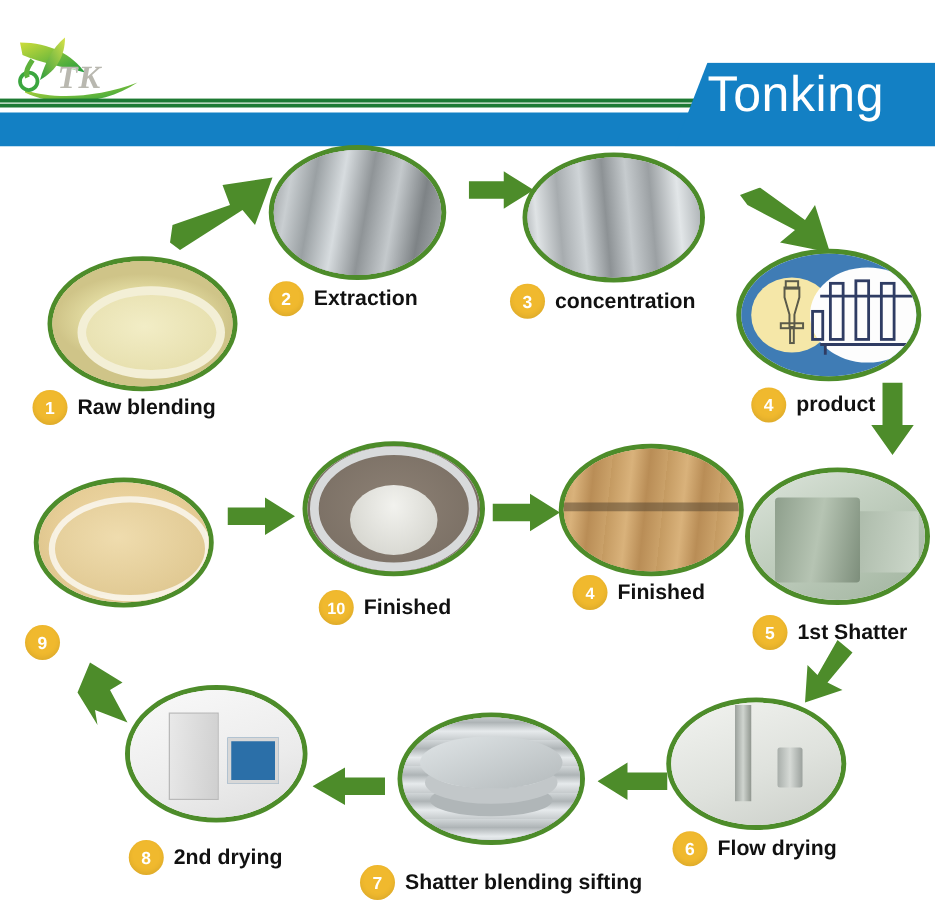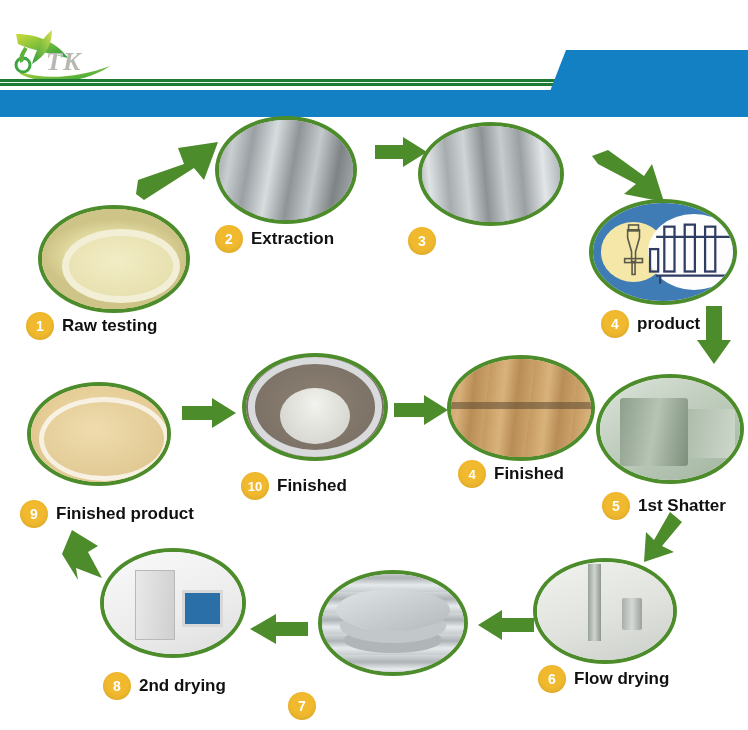--- a/index.html
+++ b/index.html
@@ -131,49 +131,51 @@
       <path d="M20 20 C16 26 14 30 16 34" fill="none" stroke="#5eb23c" stroke-width="4"></path>
     </svg>
   </div>
 
   <div id="logo-tk">TK</div>
 
   <div id="rule-green-right"></div>
   <div id="rule-green"></div>
   <div id="band-blue"></div>
   <div id="tonking-tab"></div>
+  <div id="tonking-text">Tonking</div>
 </div>
 
 <div class="node" style="left:38px;top:205px;width:152px;height:108px;">
   <div class="oval">
     <div class="ph ph-raw"></div>
   </div>
 </div>
 <div class="caption" style="left:26px;top:312px;">
   <div class="badge">1</div>
-  <div class="cap-text">Raw testing</div>
+  <div class="cap-text">Raw blending</div>
 </div>
 
 <div class="node" style="left:215px;top:116px;width:142px;height:108px;">
   <div class="oval">
     <div class="ph ph-steel"></div>
   </div>
 </div>
 <div class="caption" style="left:215px;top:225px;">
   <div class="badge">2</div>
   <div class="cap-text">Extraction</div>
 </div>
 
 <div class="node" style="left:418px;top:122px;width:146px;height:104px;">
   <div class="oval">
     <div class="ph ph-steel2"></div>
   </div>
 </div>
 <div class="caption" style="left:408px;top:227px;">
   <div class="badge">3</div>
+  <div class="cap-text">concentration</div>
 </div>
 
 <div class="node" style="left:589px;top:199px;width:148px;height:106px;">
   <div class="oval">
     <div class="ph ph-purify">
       <div class="yc">
         <svg viewBox="0 0 40 60" width="100%" height="100%" preserveAspectRatio="xMidYMid meet">
           <path d="M14 8 h12 v8 l-4 14 v10 h-4 v-10 l-4 -14 z" fill="none" stroke="#5a5a4a" stroke-width="1.6"></path>
           <rect x="15" y="3" width="10" height="6" fill="none" stroke="#5a5a4a" stroke-width="1.6"></rect>
           <rect x="11" y="37" width="18" height="4" fill="none" stroke="#5a5a4a" stroke-width="1.6"></rect>
@@ -222,48 +224,48 @@
   <div class="cap-text">Flow drying</div>
 </div>
 
 <div class="node" style="left:318px;top:570px;width:150px;height:106px;">
   <div class="oval">
     <div class="ph ph-sift"></div>
   </div>
 </div>
 <div class="caption" style="left:288px;top:692px;">
   <div class="badge">7</div>
+  <div class="cap-text">Shatter blending sifting</div>
 </div>
 
 <div class="node" style="left:100px;top:548px;width:146px;height:110px;">
   <div class="oval">
     <div class="ph ph-hplc"></div>
   </div>
 </div>
 <div class="caption" style="left:103px;top:672px;">
   <div class="badge">8</div>
   <div class="cap-text">2nd drying</div>
 </div>
 
 <div class="node" style="left:27px;top:382px;width:144px;height:104px;">
   <div class="oval">
     <div class="ph ph-powder"></div>
   </div>
 </div>
 <div class="caption" style="left:20px;top:500px;">
   <div class="badge">9</div>
-  <div class="cap-text">Finished product</div>
 </div>
 
 <div class="node" style="left:242px;top:353px;width:146px;height:108px;">
   <div class="oval">
     <div class="ph ph-pack"></div>
   </div>
 </div>
-<div class="caption" style="left:241px;top:472px;align-items:center;">
+<div class="caption" style="left:255px;top:472px;align-items:center;">
   <div class="badge wide">10</div>
   <div class="cap-text">Finished</div>
 </div>
 
 <div class="node" style="left:447px;top:355px;width:148px;height:106px;">
   <div class="oval">
     <div class="ph ph-storage"></div>
   </div>
 </div>
 <div class="caption" style="left:458px;top:460px;">

